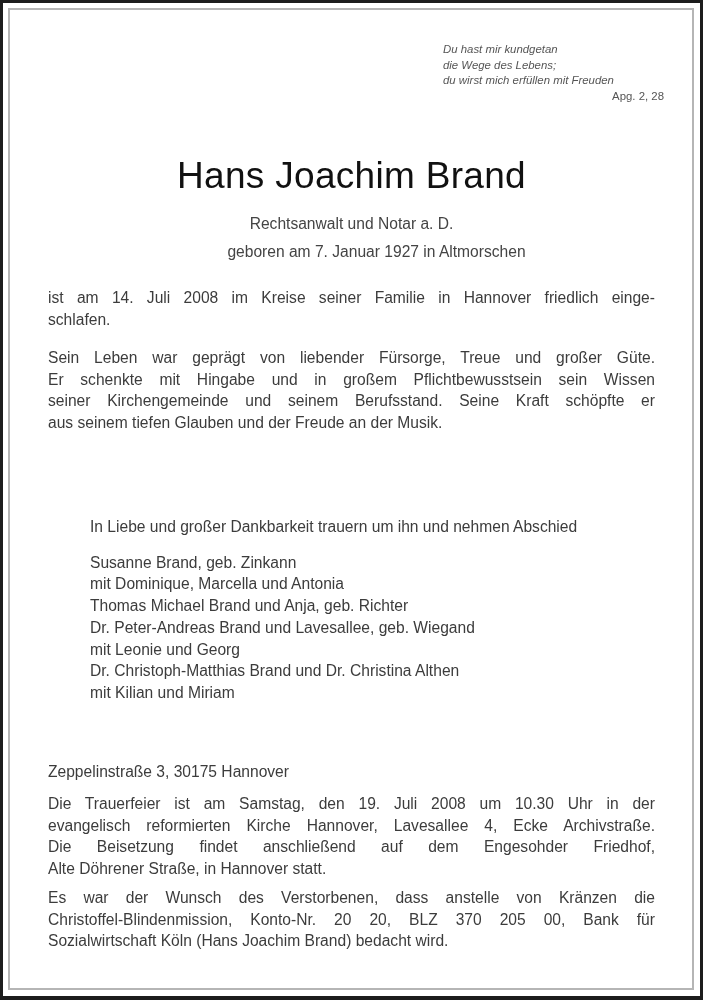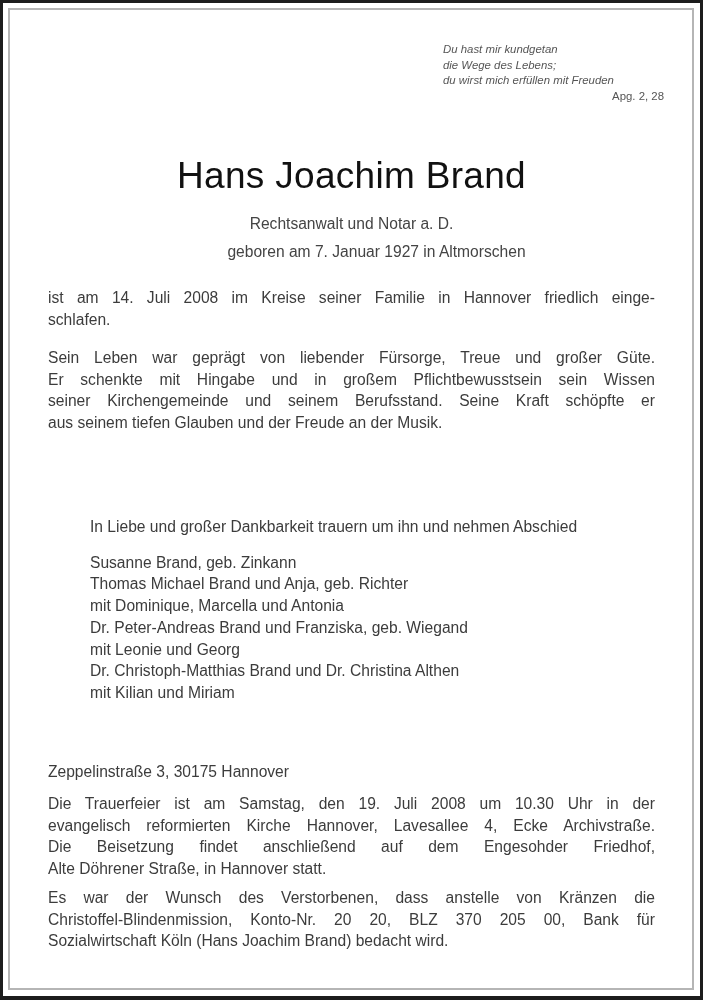--- a/index.html
+++ b/index.html
@@ -86,23 +86,23 @@
     <span class="line">Sein Leben war geprägt von liebender Fürsorge, Treue und großer Güte.</span>
     <span class="line">Er schenkte mit Hingabe und in großem Pflichtbewusstsein sein Wissen</span>
     <span class="line">seiner Kirchengemeinde und seinem Berufsstand. Seine Kraft schöpfte er</span>
     <span class="line last">aus seinem tiefen Glauben und der Freude an der Musik.</span>
   </div>
 
   <div class="mourn">
     <div>In Liebe und großer Dankbarkeit trauern um ihn und nehmen Abschied</div>
     <div class="names">
       <div>Susanne Brand, geb. Zinkann</div>
+      <div>mit Dominique, Marcella und Antonia</div>
       <div>Thomas Michael Brand und Anja, geb. Richter</div>
-      <div>mit Dominique, Marcella und Antonia</div>
-      <div>Dr. Peter-Andreas Brand und Franziska, geb. Wiegand</div>
+      <div>Dr. Peter-Andreas Brand und Lavesallee, geb. Wiegand</div>
       <div>mit Leonie und Georg</div>
       <div>Dr. Christoph-Matthias Brand und Dr. Christina Althen</div>
       <div>mit Kilian und Miriam</div>
     </div>
   </div>
 
   <div class="address">Zeppelinstraße 3, 30175 Hannover</div>
 
   <div class="para" style="top:793px;">
     <span class="line">Die Trauerfeier ist am Samstag, den 19. Juli 2008 um 10.30 Uhr in der</span>

